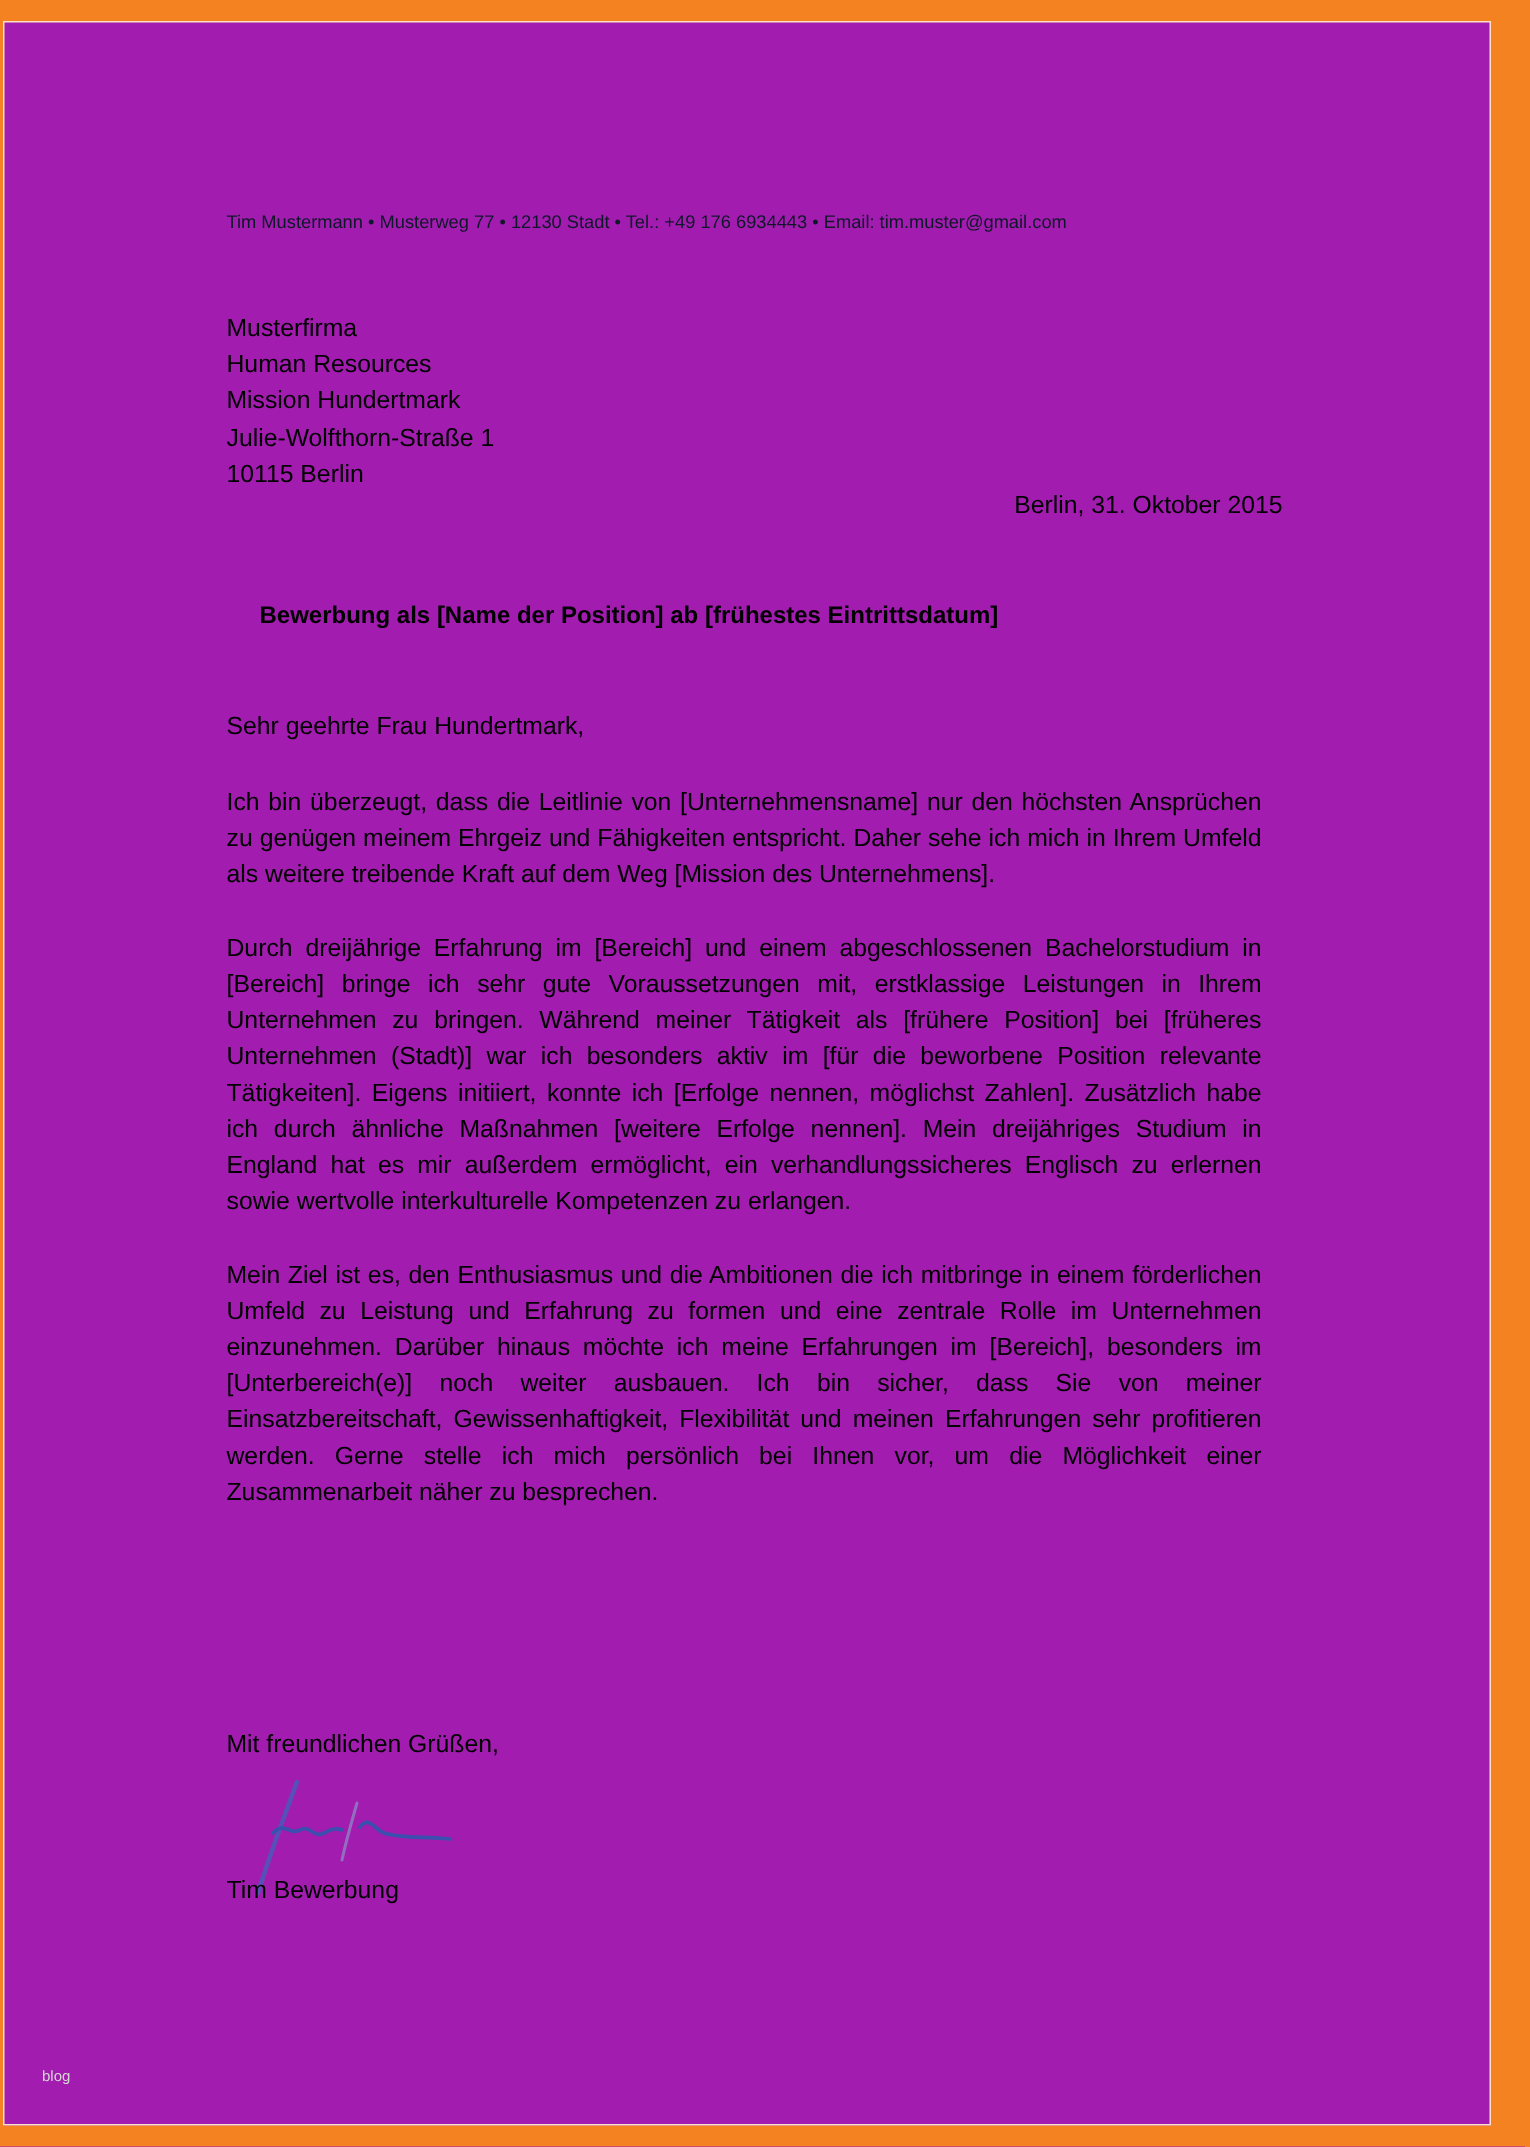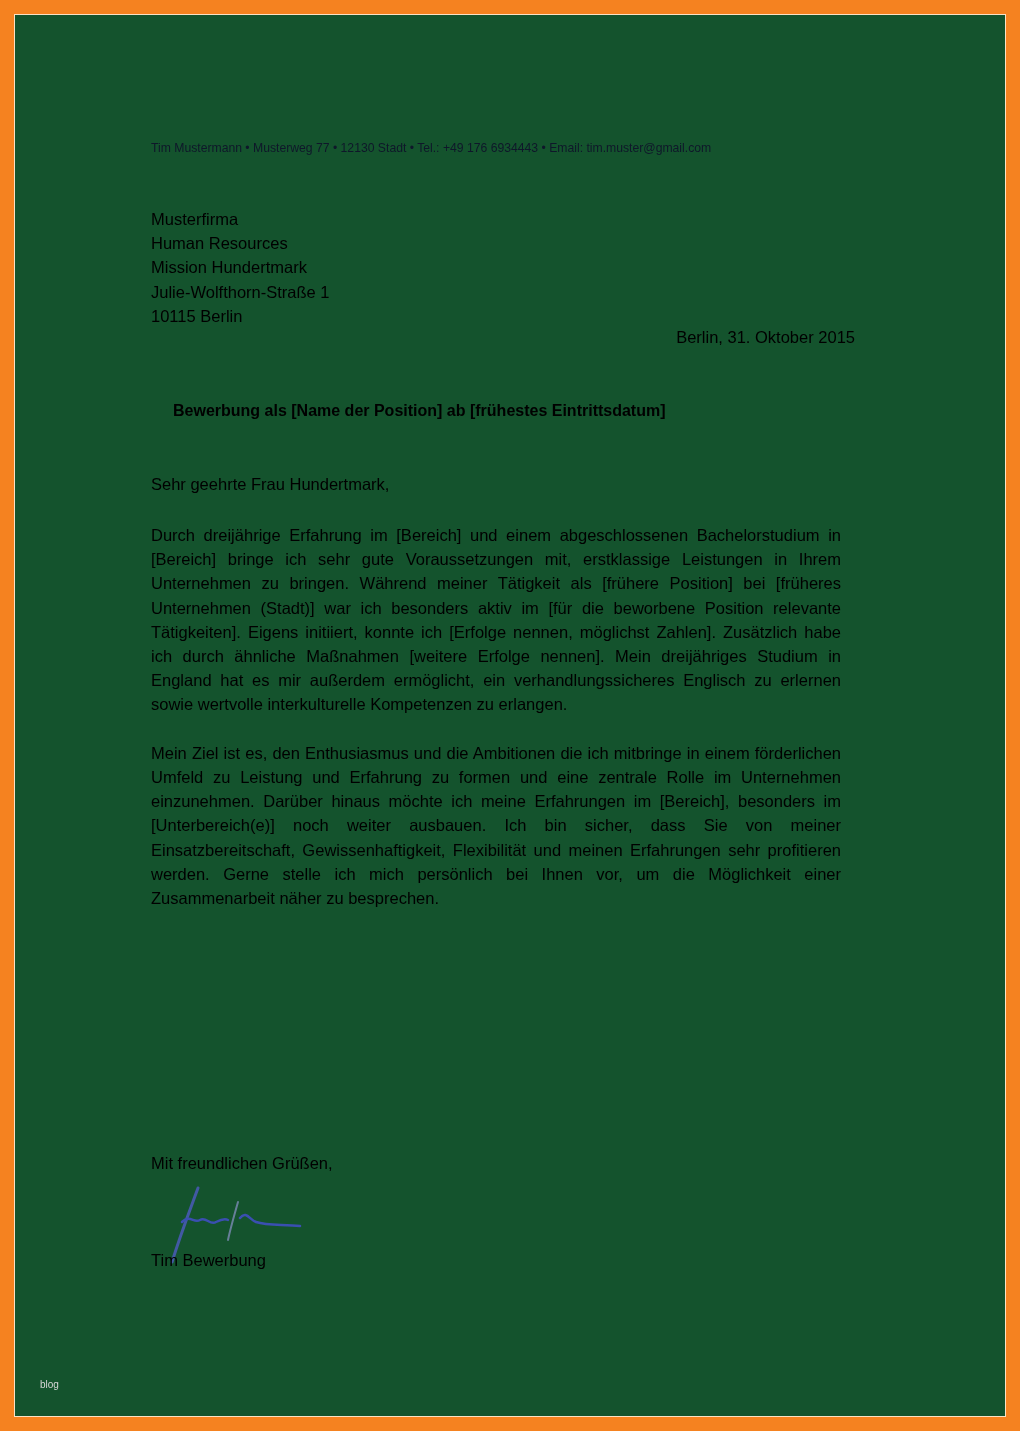--- a/index.html
+++ b/index.html
@@ -5,23 +5,23 @@
   html, body { margin: 0; padding: 0; }
   body {
     width: 1020px; height: 1431px;
     background: #f58220;
     position: relative;
     overflow: hidden;
     font-family: "Liberation Sans", sans-serif;
   }
   .page {
     position: absolute;
-    left: 14px; top: 14px;
+    left: 2px; top: 14px;
     width: 992px; height: 1403px;
-    background: #14532d;
+    background: #a21caf;
     box-shadow: inset 0 0 0 1px #fbe2c4;
   }
   .sender {
     position: absolute; left: 151px; top: 141px;
     font-size: 12.2px; color: #0f172a;
     white-space: nowrap;
   }
   .recipient {
     position: absolute; left: 151px; top: 207px;
     font-size: 16.5px; line-height: 24.2px;
@@ -80,20 +80,21 @@
   <div>10115 Berlin</div>
 </div>
 
 <div class="date">Berlin, 31. Oktober 2015</div>
 
 <div class="subject">Bewerbung als [Name der Position] ab [frühestes Eintrittsdatum]</div>
 
 <div class="salutation">Sehr geehrte Frau Hundertmark,</div>
 
 <div class="body-text">
+  <p>Ich bin überzeugt, dass die Leitlinie von [Unternehmensname] nur den höchsten Ansprüchen zu genügen meinem Ehrgeiz und Fähigkeiten entspricht. Daher sehe ich mich in Ihrem Umfeld als weitere treibende Kraft auf dem Weg [Mission des Unternehmens].</p>
   <p>Durch dreijährige Erfahrung im [Bereich] und einem abgeschlossenen Bachelorstudium in [Bereich] bringe ich sehr gute Voraussetzungen mit, erstklassige Leistungen in Ihrem Unternehmen zu bringen. Während meiner Tätigkeit als [frühere Position] bei [früheres Unternehmen (Stadt)] war ich besonders aktiv im [für die beworbene Position relevante Tätigkeiten]. Eigens initiiert, konnte ich [Erfolge nennen, möglichst Zahlen]. Zusätzlich habe ich durch ähnliche Maßnahmen [weitere Erfolge nennen]. Mein dreijähriges Studium in England hat es mir außerdem ermöglicht, ein verhandlungssicheres Englisch zu erlernen sowie wertvolle interkulturelle Kompetenzen zu erlangen.</p>
   <p>Mein Ziel ist es, den  Enthusiasmus und die Ambitionen die ich mitbringe in einem förderlichen Umfeld zu Leistung und Erfahrung zu formen und eine zentrale Rolle im Unternehmen einzunehmen. Darüber hinaus möchte ich meine Erfahrungen im [Bereich], besonders im [Unterbereich(e)] noch weiter ausbauen. Ich bin sicher, dass Sie von meiner Einsatzbereitschaft, Gewissenhaftigkeit, Flexibilität und meinen Erfahrungen sehr profitieren werden. Gerne stelle ich mich persönlich bei Ihnen vor, um die Möglichkeit einer Zusammenarbeit näher zu besprechen.</p>
 </div>
 
 <div class="closing">Mit freundlichen Grüßen,</div>
 
 <svg class="signature" viewBox="0 0 150 90">
   <path d="M38 8 C 30 30, 22 50, 12 82" stroke="#4a5bb8" stroke-width="3" fill="none" stroke-linecap="round" opacity="0.85"></path>
   <path d="M22 42 C 30 34, 34 44, 40 40 C 46 36, 50 46, 56 42 C 60 40, 64 38, 68 40" stroke="#3a4fb0" stroke-width="2.5" fill="none" stroke-linecap="round"></path>
   <path d="M78 22 C 74 36, 70 50, 68 60" stroke="#8a93c8" stroke-width="2" fill="none" stroke-linecap="round" opacity="0.7"></path>

